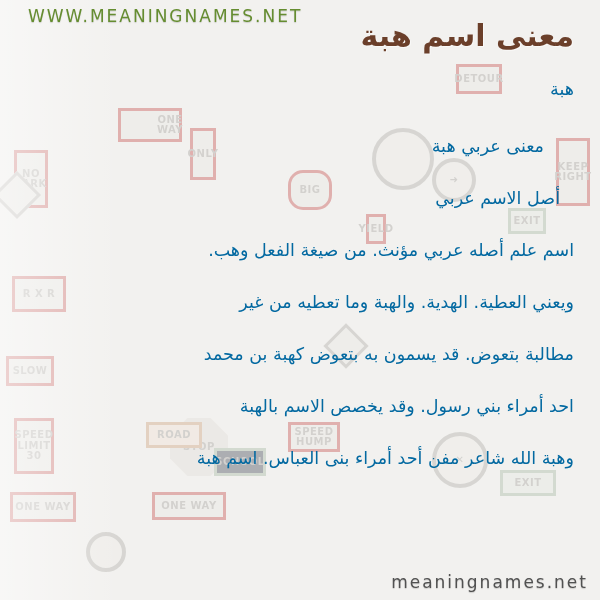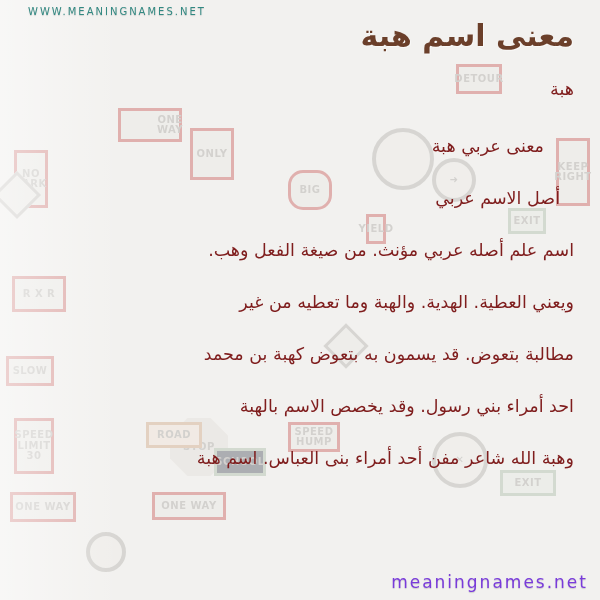--- a/index.html
+++ b/index.html
@@ -51,68 +51,68 @@
     bottom: 0;
     left: 0;
     width: 120px;
     background: linear-gradient(90deg, rgba(255,255,255,0.45), rgba(255,255,255,0.0));
     pointer-events: none;
   }
 
   
   .watermark {
     position: absolute;
-    color: #0f766e;
+    color: #4d7c0f;
     opacity: 0.85;
-    font-size: 10px;
+    font-size: 17px;
     letter-spacing: 2px;
     font-family: "DejaVu Sans", "Liberation Sans", sans-serif;
     white-space: nowrap;
     text-shadow: 0 1px 1px rgba(120,120,120,0.35);
   }
   #watermark-top { top: 6px; left: 28px; direction: ltr; }
-  #watermark-bottom { bottom: 8px; right: 12px; direction: ltr; font-size: 17px; color: #6d28d9; opacity: 0.9; }
+  #watermark-bottom { bottom: 8px; right: 12px; direction: ltr; font-size: 17px; color: #404040; opacity: 0.9; }
 
   
   #content {
     position: relative;
     z-index: 5;
     width: 600px;
     height: 600px;
     box-sizing: border-box;
     padding: 10px 26px 0 26px;
   }
   #page-title {
     text-align: right;
     color: #6b3f2a;
     font-size: 30px;
     font-weight: bold;
     margin: 8px 0 26px 0;
     text-shadow: 1px 1px 0 rgba(255,255,255,0.55);
     font-family: "DejaVu Sans", "Liberation Sans", sans-serif;
   }
   .para {
-    color: #7f1d1d;
+    color: #0369a1;
     font-size: 17.5px;
     line-height: 1.2;
     margin: 0 0 31px 0;
     text-align: right;
     font-family: "DejaVu Sans", "Liberation Sans", sans-serif;
   }
   .para.indent-1 { padding-right: 14px; }
   .para.indent-2 { padding-right: 30px; }
   .para.first { margin-bottom: 36px; }
 </style>
 </head>
 <body>
 
 <div id="bg-collage">
 
   <div class="sg rect label" style="left:118px; top:108px; width:64px; height:34px;padding-left:40px;">ONE<br>WAY</div>
-  <div class="sg rect label" style="left:190px; top:128px; width:44px; height:52px;">ONLY</div>
+  <div class="sg rect label" style="left:190px; top:128px; width:26px; height:52px;">ONLY</div>
   <div class="sg circle label" style="left:372px; top:128px; width:62px; height:62px;"></div>
 
   <div class="sg rect label" style="left:556px; top:138px; width:34px; height:68px;">KEEP<br>RIGHT</div>
   <div class="sg circle label" style="left:432px; top:158px; width:44px; height:44px;">➜</div>
   <div class="sg rect label" style="left:508px; top:208px; width:38px; height:26px; border-color:#8fa88c; background:#dfe7dc;">EXIT</div>
   <div class="sg rect label" style="left:288px; top:170px; width:44px; height:40px;border-radius:15px;">BIG</div>
 
   <div class="sg rect label" style="left:14px; top:150px; width:34px; height:58px;">NO<br>PARK</div>
   <div class="sg diamond label" style="left:0px; top:178px; width:34px; height:34px;"></div>
   <div class="sg rect label" style="left:12px; top:276px; width:54px; height:36px;">R X R</div>

